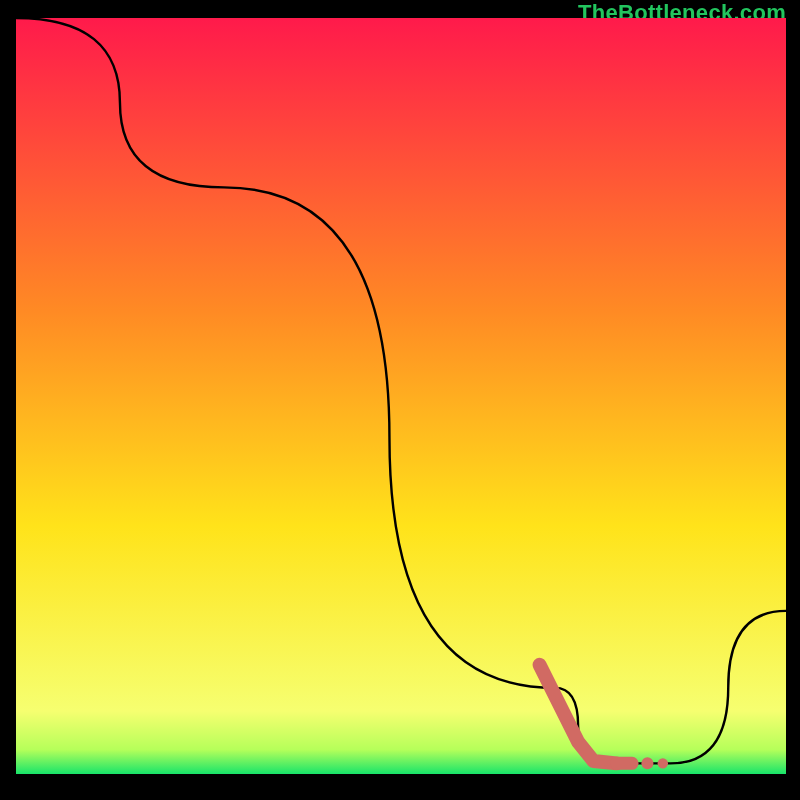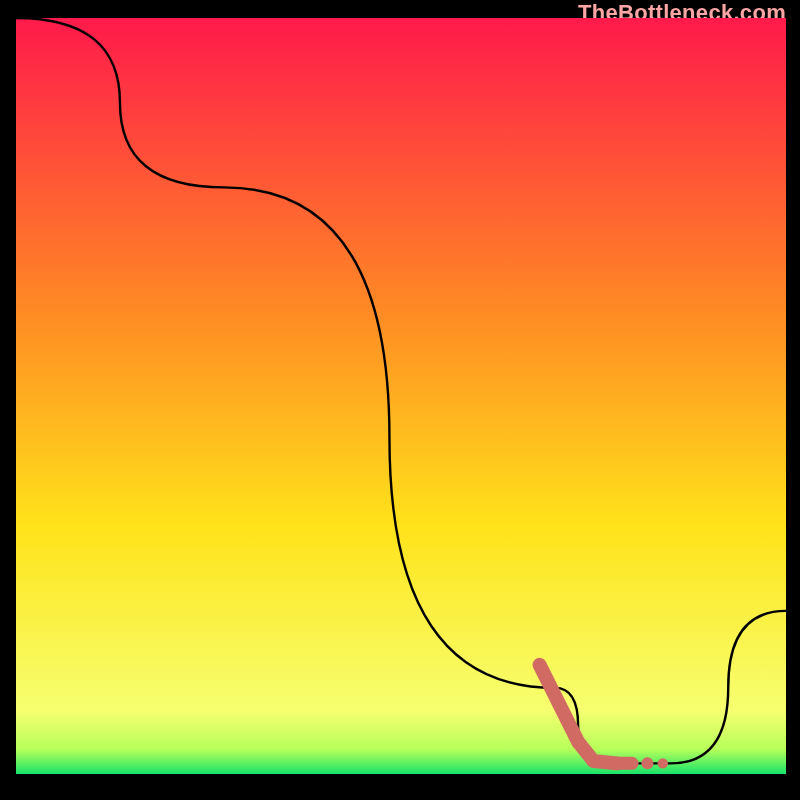--- a/index.html
+++ b/index.html
@@ -29,21 +29,21 @@
     position: absolute;
     left: 0;
     top: 0;
     width: 100%;
     height: 100%;
   }
   .watermark {
     position: absolute;
     top: 0px;
     right: 14px;
-    color: #fca5a5;
+    color: #22c55e;
     font-size: 22px;
     font-weight: 600;
     letter-spacing: 0.3px;
     user-select: none;
   }
   svg { display:block; }
 </style>
 </head>
 <body>
 <div class="container">

